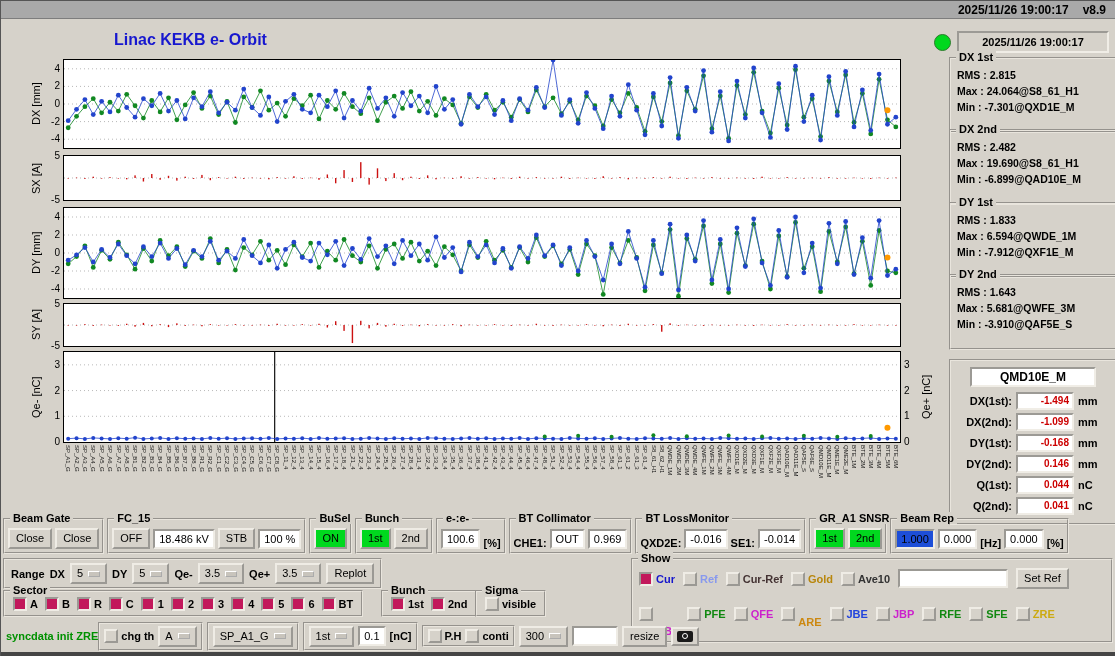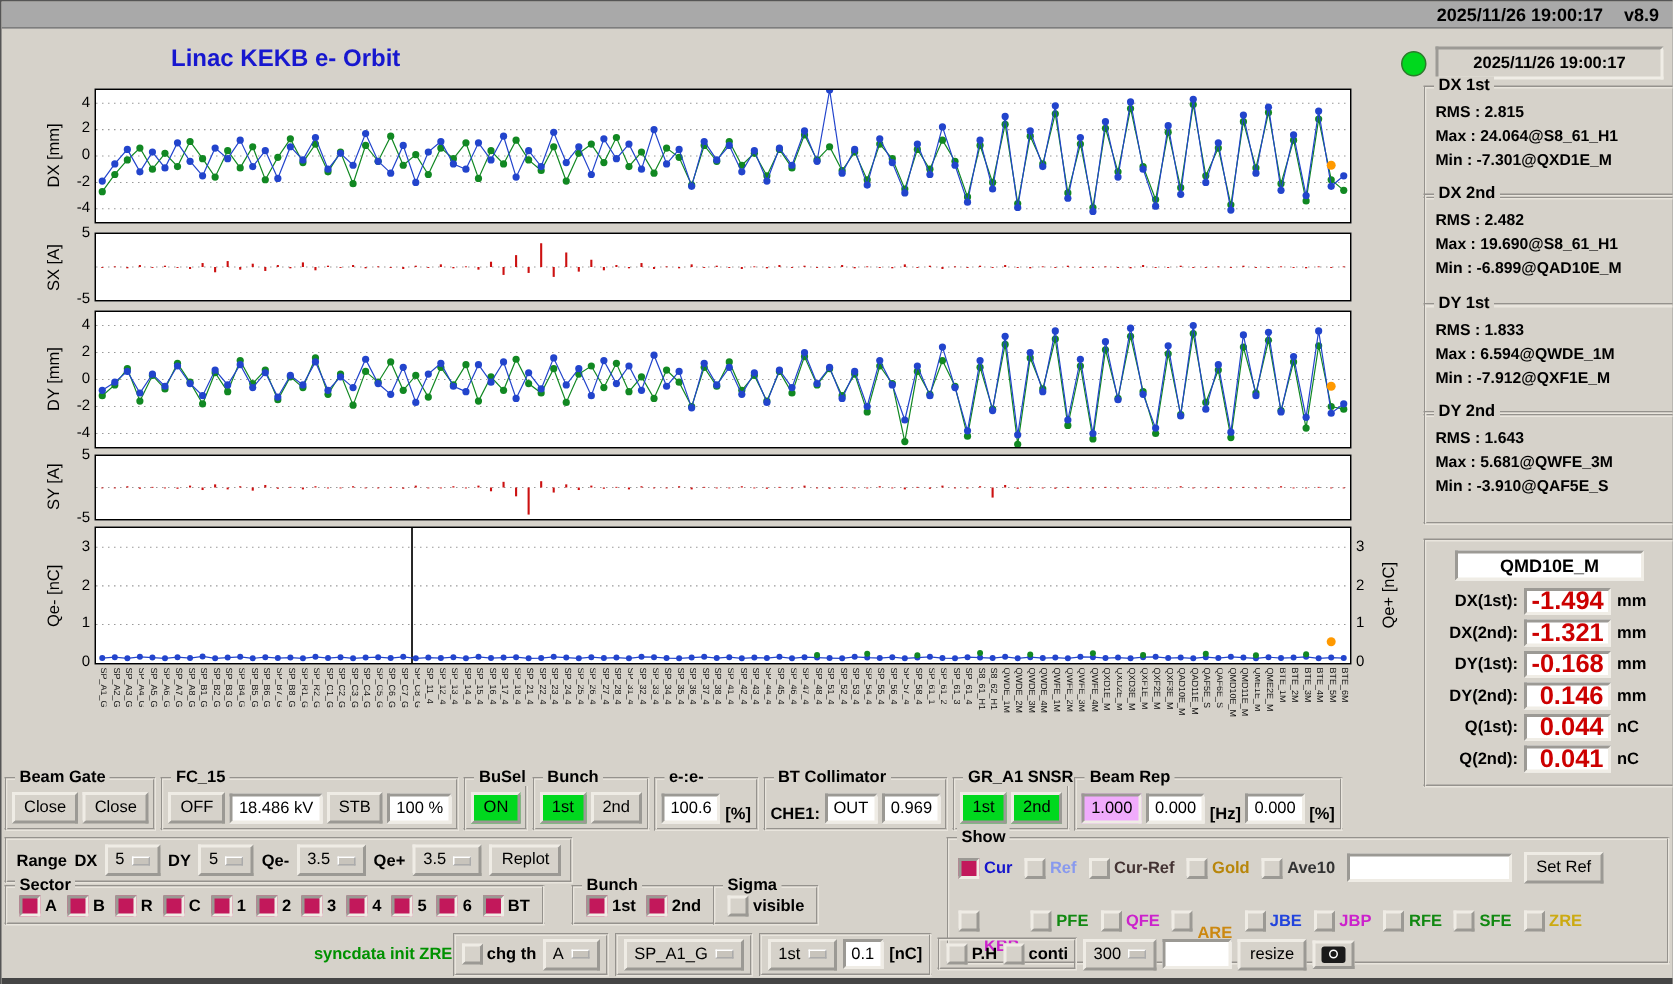--- a/index.html
+++ b/index.html
@@ -21,45 +21,45 @@
 
   .grp{position:relative;border:2px groove #e9e5dd}
   .glabel{position:absolute;top:-8px;left:5px;background:#d6d2ca;padding:0 3px;font-size:11px;font-weight:bold;line-height:12px;white-space:nowrap}
   .statbox{position:absolute;left:948px;width:158px;height:62px;padding:8px 3px 2px 6px;box-sizing:content-box}
   .srow{font-size:10.5px;font-weight:bold;line-height:16px;white-space:nowrap}
   .sb0{top:56px}.sb1{top:128px}.sb2{top:201px}.sb3{top:273px}
   .monbox{position:absolute;left:948px;top:358px;width:158px;padding:6px 3px 5px}
   .montitle{border:2px inset #f0ede6;background:#fff;font-weight:bold;font-size:12px;text-align:center;margin:0 16px 5px;padding:1px 0}
   .mrow{display:flex;align-items:center;gap:4px;margin:3px 0}
   .mlab{width:58px;text-align:right;font-size:11px;font-weight:bold}
-  .mval{width:48px;border:2px inset #f0ede6;background:#fff;color:#cc0000;font-size:17px;font-weight:bold;text-align:right;padding:0 3px;line-height:14px}
+  .mval{width:48px;border:2px inset #f0ede6;background:#fff;color:#cc0000;font-size:10px;font-weight:bold;text-align:right;padding:0 3px;line-height:14px}
   .munit{font-size:11px;font-weight:bold}
 
   .row1{position:absolute;left:2px;top:517px;right:2px;display:flex;gap:3px;align-items:stretch}
   .row1 .grp{padding:8px 3px 3px;display:flex;align-items:flex-end;gap:3px;flex:0 0 auto}
   .btn{border:2px outset #efece5;background:#d6d2ca;font-family:"Liberation Sans",sans-serif;font-size:11px;padding:2px 6px;white-space:nowrap;cursor:default;line-height:13px}
   .btn.green{background:#00d81e}
   .disp{border:2px inset #efece5;background:#fff;font-size:11px;padding:1px 4px;white-space:nowrap;line-height:14px}
-  .disp.pink{background:#f0abfc}
+  .disp.pink{background:#1d4ed8}
   .lab{font-size:11px;font-weight:bold;white-space:nowrap}
   .opt{display:inline-flex;align-items:center;gap:5px;border:2px outset #efece5;background:#d6d2ca;font-size:11px;padding:2px 5px;white-space:nowrap;line-height:13px}
   .obar{width:10px;height:4px;border:1px outset #fff;background:#c8c4bc}
 
   .rangebox{position:absolute;left:2px;top:557px;display:inline-flex;align-items:center;gap:5px;padding:3px 6px}
   .sectorbox{position:absolute;left:2px;top:589px;display:inline-flex;align-items:center;gap:7px;padding:5px 8px 4px}
   .bunchbox{position:absolute;left:380px;top:589px;display:inline-flex;align-items:center;gap:7px;padding:5px 8px 4px}
   .sigmabox{position:absolute;left:474px;top:589px;display:inline-flex;align-items:center;gap:7px;padding:5px 8px 4px}
   .showbox{position:absolute;left:630px;top:557px;width:482px;box-sizing:border-box;padding:7px 6px 3px}
   .showrow{display:flex;align-items:center;gap:8px;margin:1px 0}
   .chk{width:10px;height:10px;border:2px outset #efece5;background:#d6d2ca;flex:0 0 auto;display:inline-block}
   .chk.on{border-style:inset;background:#c2185b}
   .chkitem{display:inline-flex;align-items:center;gap:3px;font-size:11px;font-weight:bold}
   .refinput{width:102px;height:13px;border:2px inset #efece5;background:#fff}
 
-  .statusrow{position:absolute;left:0;right:5px;top:621px;height:28px;display:flex;align-items:center;justify-content:center;padding:0 5px;box-sizing:border-box}
+  .statusrow{position:absolute;left:0;right:5px;top:621px;height:28px;display:flex;align-items:center;justify-content:flex-start;padding:0 5px;box-sizing:border-box}
   .statusmsg{color:#009100;font-weight:bold;font-size:11px}
   .sright{display:flex;align-items:center;gap:4px}
   .sgrp{display:inline-flex;align-items:center;gap:4px;border:2px groove #e9e5dd;padding:2px 4px}
   .blankbox{width:34px;height:14px}
   .iconbtn{padding:2px 4px;display:inline-flex;align-items:center}
   .cam{position:relative;width:16px;height:11px;background:#1a1a1a;border-radius:2px;display:inline-block}
   .cam::before{content:"";position:absolute;left:5px;top:2px;width:6px;height:6px;border:1px solid #fff;border-radius:50%;box-sizing:border-box}
   .bottomstrip{position:absolute;left:0;right:0;bottom:0;height:5px;background:#454545}
 </style>
 </head>
@@ -990,21 +990,21 @@
 
   <div class="grp monbox">
     <div class="montitle">QMD10E_M</div>
     <div class="mrow">
       <span class="mlab">DX(1st):</span>
       <span class="mval">-1.494</span>
       <span class="munit">mm</span>
     </div>
     <div class="mrow">
       <span class="mlab">DX(2nd):</span>
-      <span class="mval">-1.321</span>
+      <span class="mval">-1.099</span>
       <span class="munit">mm</span>
     </div>
     <div class="mrow">
       <span class="mlab">DY(1st):</span>
       <span class="mval">-0.168</span>
       <span class="munit">mm</span>
     </div>
     <div class="mrow">
       <span class="mlab">DY(2nd):</span>
       <span class="mval">0.146</span>
@@ -1047,20 +1047,27 @@
     <div class="grp">
       <span class="glabel">e-:e-</span>
       <span class="disp">100.6</span>
       <span class="lab">[%]</span>
     </div>
     <div class="grp">
       <span class="glabel">BT Collimator</span>
       <span class="lab">CHE1:</span>
       <span class="disp">OUT</span>
       <span class="disp">0.969</span>
+    </div>
+    <div class="grp">
+      <span class="glabel">BT LossMonitor</span>
+      <span class="lab">QXD2E:</span>
+      <span class="disp">-0.016</span>
+      <span class="lab">SE1:</span>
+      <span class="disp">-0.014</span>
     </div>
     <div class="grp">
       <span class="glabel">GR_A1 SNSR</span>
       <button class="btn green">1st</button>
       <button class="btn green">2nd</button>
     </div>
     <div class="grp">
       <span class="glabel">Beam Rep</span>
       <span class="disp pink">1.000</span>
       <span class="disp">0.000</span>

